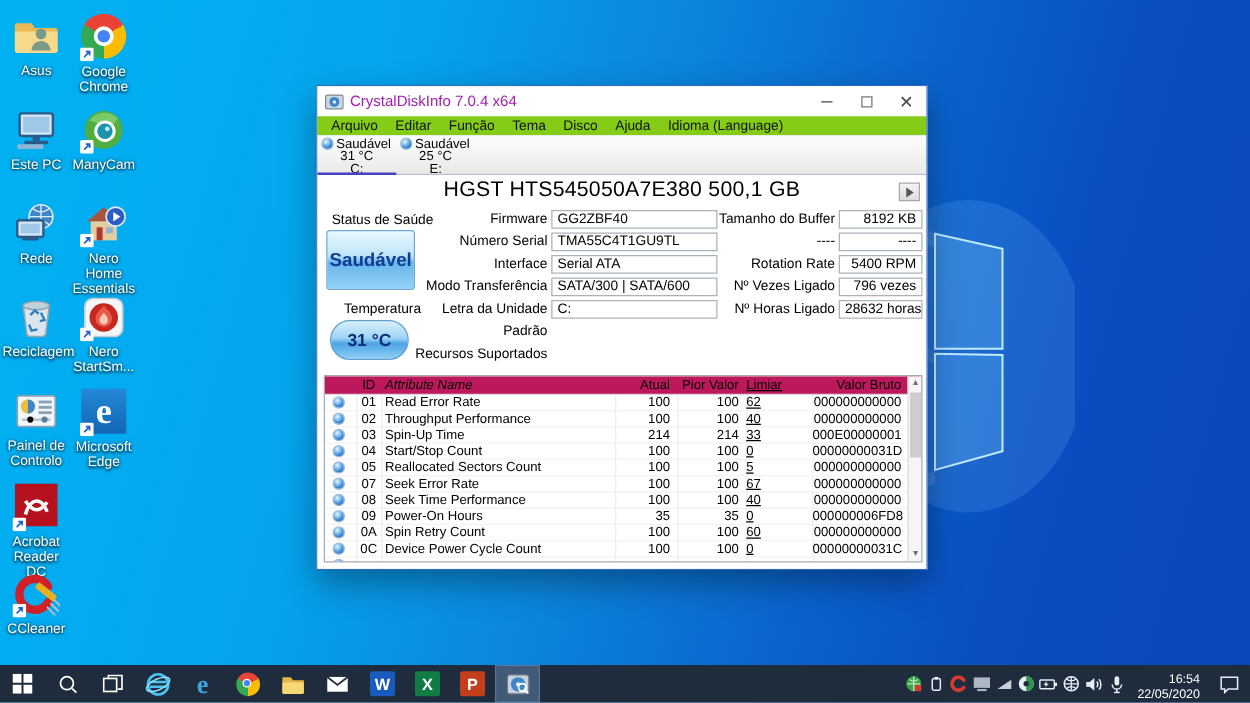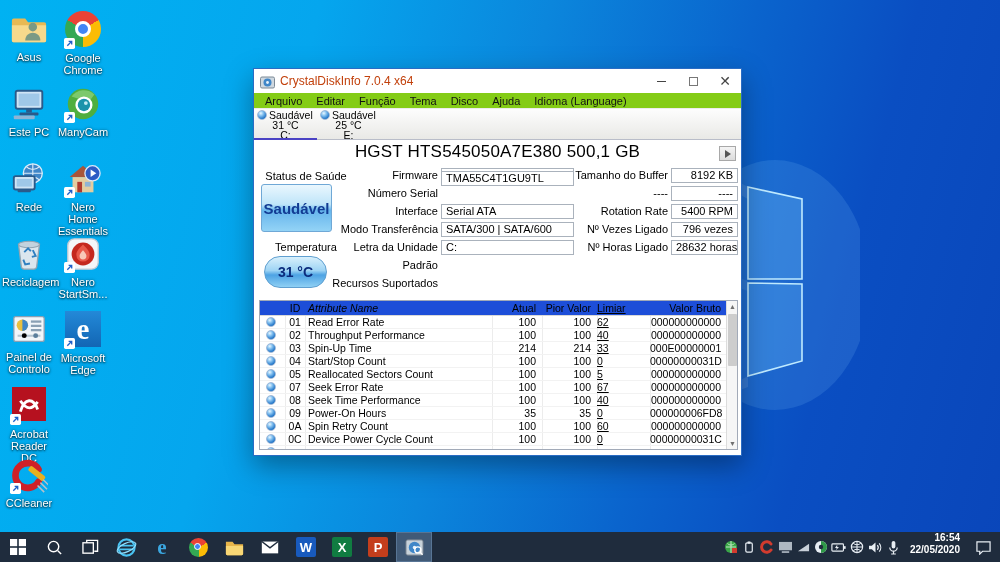--- a/index.html
+++ b/index.html
@@ -22,21 +22,21 @@
   }
   .sc-arrow { position:absolute; left:0; bottom:0; width:11px; height:11px; }
 
   
   .cdi-window {
     position:absolute; left:253px; top:68px; width:489px; height:388px;
     background:#fff; border:1px solid #2a6cc4; box-shadow:0 10px 26px rgba(0,0,0,.35);
   }
   .titlebar { height:24px; background:#fff; display:flex; align-items:center; padding-left:6px; }
   .titlebar .app-ic { width:15px; height:13px; margin-right:5px; position:relative; }
-  .titlebar .ttl { font-size:12px; color:#c2410c; flex:1; }
+  .titlebar .ttl { font-size:12px; color:#a21caf; flex:1; }
   .win-btn { width:32px; height:24px; display:flex; align-items:center; justify-content:center; font-size:12px; color:#444; }
   .win-btn.close { font-size:14px; }
   .minbar { display:block; width:9px; height:1px; background:#444; }
   .maxbox { display:block; width:9px; height:9px; border:1px solid #777; }
 
   .menubar { height:16px; background:#84cc16; display:flex; align-items:center; padding-left:4px; border-bottom:1px solid #ececec; }
   .menu-item { font-size:11px; color:#111; padding:0 7px; }
 
   .tabstrip { height:31px; background:linear-gradient(#fdfdfd,#e9e9e6); border-bottom:1px solid #b9bdc9; display:flex; }
   .tab { width:63px; position:relative; padding-top:1px; text-align:center; }
@@ -63,21 +63,21 @@
     background:linear-gradient(#d8f0fc 0%, #9ed4f4 45%, #4da3e4 60%, #8fd0f4 100%);
     display:flex; align-items:center; justify-content:center;
     font-size:14px; font-weight:bold; color:#0c2c7c; }
 
   .fld-label { position:absolute; font-size:11px; line-height:15px; color:#000; text-align:right; }
   .fld-box { position:absolute; height:15px; border:1px solid #aab2bc; background:#fff; font-size:11px; line-height:13px; color:#000; padding:0 4px; white-space:nowrap; overflow:hidden; }
   .fld-box.ralign { text-align:right; }
 
   
   .smart-table { position:absolute; left:5px; top:160px; width:479px; height:150px; border:1px solid #a2aab8; background:#fff; overflow:hidden; }
-  .thead { position:relative; height:15px; border-bottom:1px solid #d8d8d8; background:#1d4ed8; }
+  .thead { position:relative; height:15px; border-bottom:1px solid #d8d8d8; background:#be185d; }
   .thead span, .trow span { position:absolute; font-size:10.5px; line-height:14px; color:#000; }
   .c-id    { left:25px;  width:20px;  text-align:center; }
   .c-name  { left:48px;  width:180px; text-align:left; white-space:nowrap; }
   .c-atual { left:232px; width:44px;  text-align:right; }
   .c-pior  { left:282px; width:49px;  text-align:right; }
   .c-limiar{ left:337px; width:47px;  text-align:left;text-decoration:underline; }
   .c-bruto { left:390px; width:71px;  text-align:right; }
   .thead .c-name { left:48px;font-style:italic; }
   .trow { position:relative; height:13px; border-bottom:1px solid #f2f2f2; }
   .trow span { line-height:12px; }
@@ -87,21 +87,21 @@
   .scrollbar { position:absolute; right:0; top:0; bottom:0; width:11px; background:#f6f6f6; border-left:1px solid #dcdcdc; }
   .sb-arrow { position:absolute; left:0; width:11px; height:11px; font-size:7px; color:#707070; text-align:center; line-height:11px; }
   .sb-thumb { position:absolute; left:1px; width:9px; top:13px; height:52px; background:#cdcdcd; border-radius:1px; }
 
   
   .taskbar { position:absolute; left:0; bottom:0; width:1000px; height:30px; background:#1f2c3d; display:flex; align-items:center; z-index:50; }
   .tb-left { display:flex; height:30px; }
   .tb-btn { width:36px; height:30px; display:flex; align-items:center; justify-content:center; position:relative; }
   .tb-btn.active { background:rgba(112,156,200,.42); box-shadow:inset 0 0 0 1px rgba(160,200,240,.25); }
   .tb-sq { border-radius:2px; width:20px; height:20px; display:flex; align-items:center; justify-content:center; color:#fff; font-weight:bold; font-size:13px; }
-  .tray { margin-left:auto; display:flex; align-items:flex-start; height:30px;font-weight:bold; }
+  .tray { margin-left:auto; display:flex; align-items:flex-end; height:30px; }
   .tray-ic { width:18px; height:30px; display:flex; align-items:center; justify-content:center; }
   .clock { width:64px; text-align:right; color:#fff; font-size:10px; line-height:12px; padding-right:6px; }
   .action-center { width:34px; height:30px; display:flex; align-items:center; justify-content:center; }
 </style>
 </head>
 <body>
 
 <div class="desktop">
 
   <svg class="wallpaper-logo" viewBox="0 0 220 330">
@@ -346,21 +346,21 @@
       </div>
 
     <div class="sec-label" style="left:8px;top:30px;width:88px;text-align:center">Status de Saúde</div>
     <div class="health-btn">Saudável</div>
     <div class="sec-label" style="left:8px;top:101px;width:88px;text-align:center">Temperatura</div>
     <div class="temp-btn">31 °C</div>
 
     <div class="fld-label" style="left:96px;top:28px;width:88px">Firmware</div>
     <div class="fld-box" style="left:187px;top:28px;width:133px">GG2ZBF40</div>
     <div class="fld-label" style="left:84px;top:46px;width:100px">Número Serial</div>
-    <div class="fld-box" style="left:187px;top:31px;width:133px">TMA55C4T1GU9TL</div>
+    <div class="fld-box" style="left:187px;top:46px;width:133px">TMA55C4T1GU9TL</div>
     <div class="fld-label" style="left:96px;top:64px;width:88px">Interface</div>
     <div class="fld-box" style="left:187px;top:64px;width:133px">Serial ATA</div>
     <div class="fld-label" style="left:70px;top:82px;width:114px">Modo Transferência</div>
     <div class="fld-box" style="left:187px;top:82px;width:133px">SATA/300 | SATA/600</div>
     <div class="fld-label" style="left:80px;top:100px;width:104px">Letra da Unidade</div>
     <div class="fld-box" style="left:187px;top:100px;width:133px">C:</div>
 
     <div class="fld-label" style="left:320px;top:28px;width:94px">Tamanho do Buffer</div>
     <div class="fld-box ralign" style="left:417px;top:28px;width:67px">8192 KB</div>
     <div class="fld-label" style="left:320px;top:46px;width:94px">----</div>

